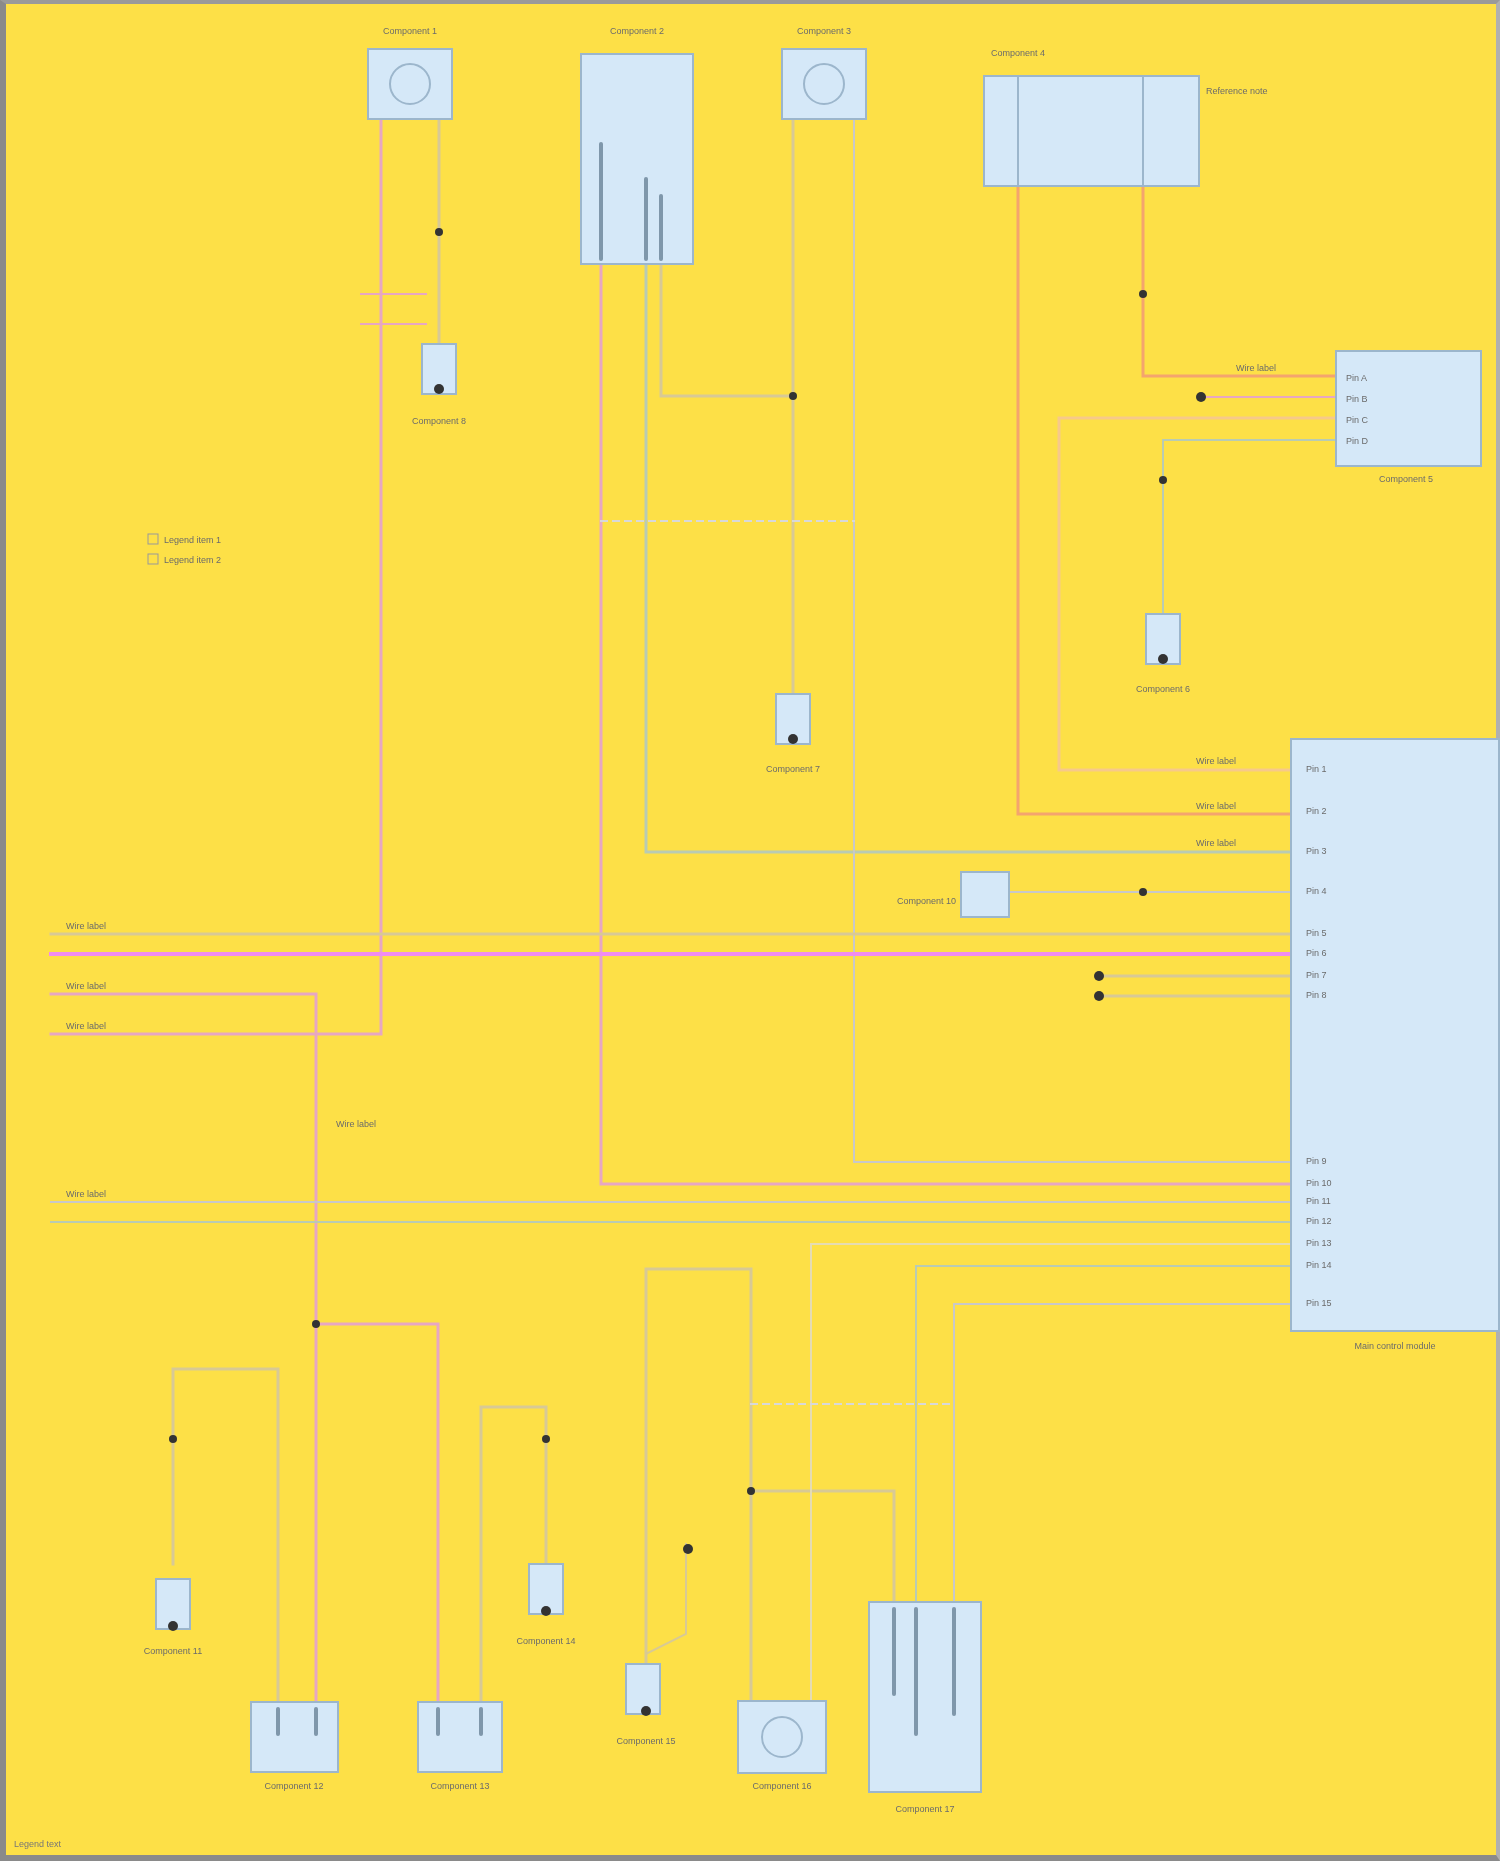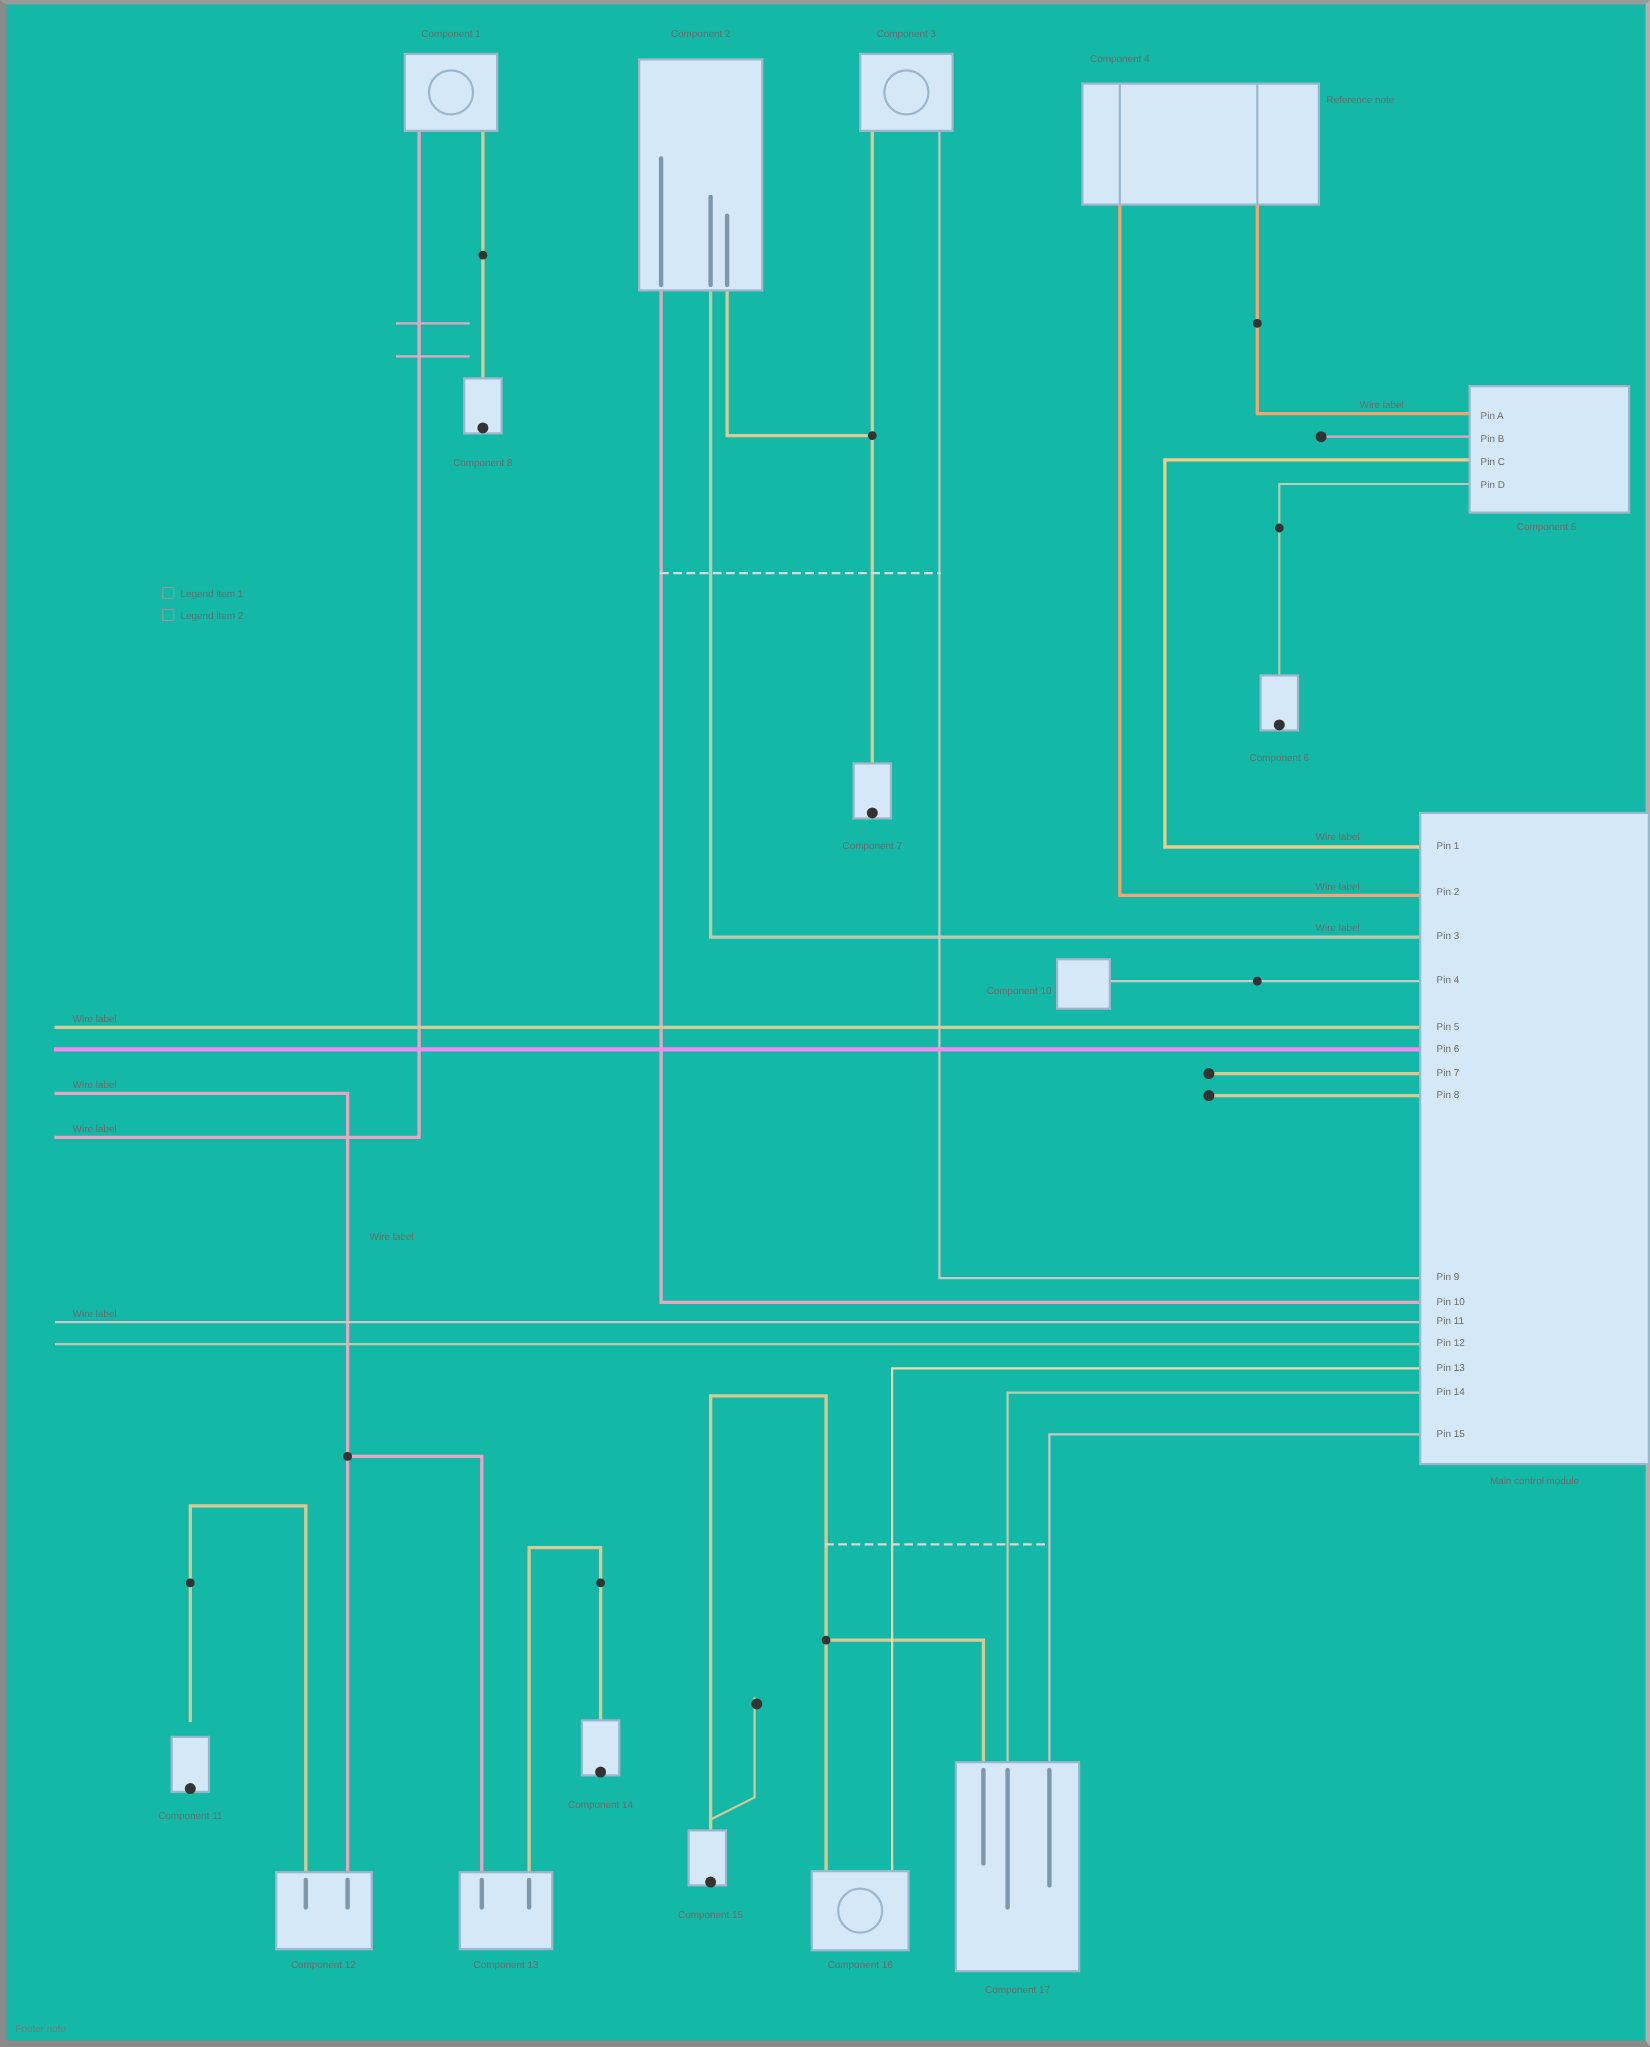--- a/index.html
+++ b/index.html
@@ -1,17 +1,17 @@
 <!DOCTYPE html>
 <html><head>
 <meta charset="utf-8">
 <style>
   html,body{margin:0;padding:0;background:#e9e9e9;}
   body{width:1500px;height:1861px;overflow:hidden;font-family:"Liberation Sans",sans-serif;}
-  #frame{position:absolute;left:0;top:0;width:1500px;height:1861px;background:#14b8a6;border-left:6px solid #8a8a8a;border-top:4px solid #9a9a9a;border-right:4px solid #b0b0b0;border-bottom:6px solid #8a8a8a;box-sizing:border-box;}
+  #frame{position:absolute;left:0;top:0;width:1500px;height:1861px;background:#fde047;border-left:6px solid #8a8a8a;border-top:4px solid #9a9a9a;border-right:4px solid #b0b0b0;border-bottom:6px solid #8a8a8a;box-sizing:border-box;}
   svg{position:absolute;left:0;top:0;}
   .lbl{font-family:"Liberation Sans",sans-serif;font-size:9px;fill:#6b6b6b;}
   .mod{fill:#d5e8f8;stroke:#9cb6cc;stroke-width:2;}
   .pinstub{stroke:#7f97ab;stroke-width:4;stroke-linecap:round;}
   .dot{fill:#333;}
   .w{fill:none;stroke-linecap:square;stroke-linejoin:miter;}
   #footer{position:absolute;left:14px;bottom:12px;font-size:9px;color:#777;}
 </style>
 </head>
 <body>
@@ -219,13 +219,13 @@
 
   <g>
     <rect x="142" y="530" width="10" height="10" fill="none" stroke="#999"></rect>
     <text class="lbl" x="158" y="539">Legend item 1</text>
     <rect x="142" y="550" width="10" height="10" fill="none" stroke="#999"></rect>
     <text class="lbl" x="158" y="559">Legend item 2</text>
   </g>
 </svg>
 </div>
 
-<div id="footer">Footer note</div>
+<div id="footer">Legend text</div>
 
 </body></html>

